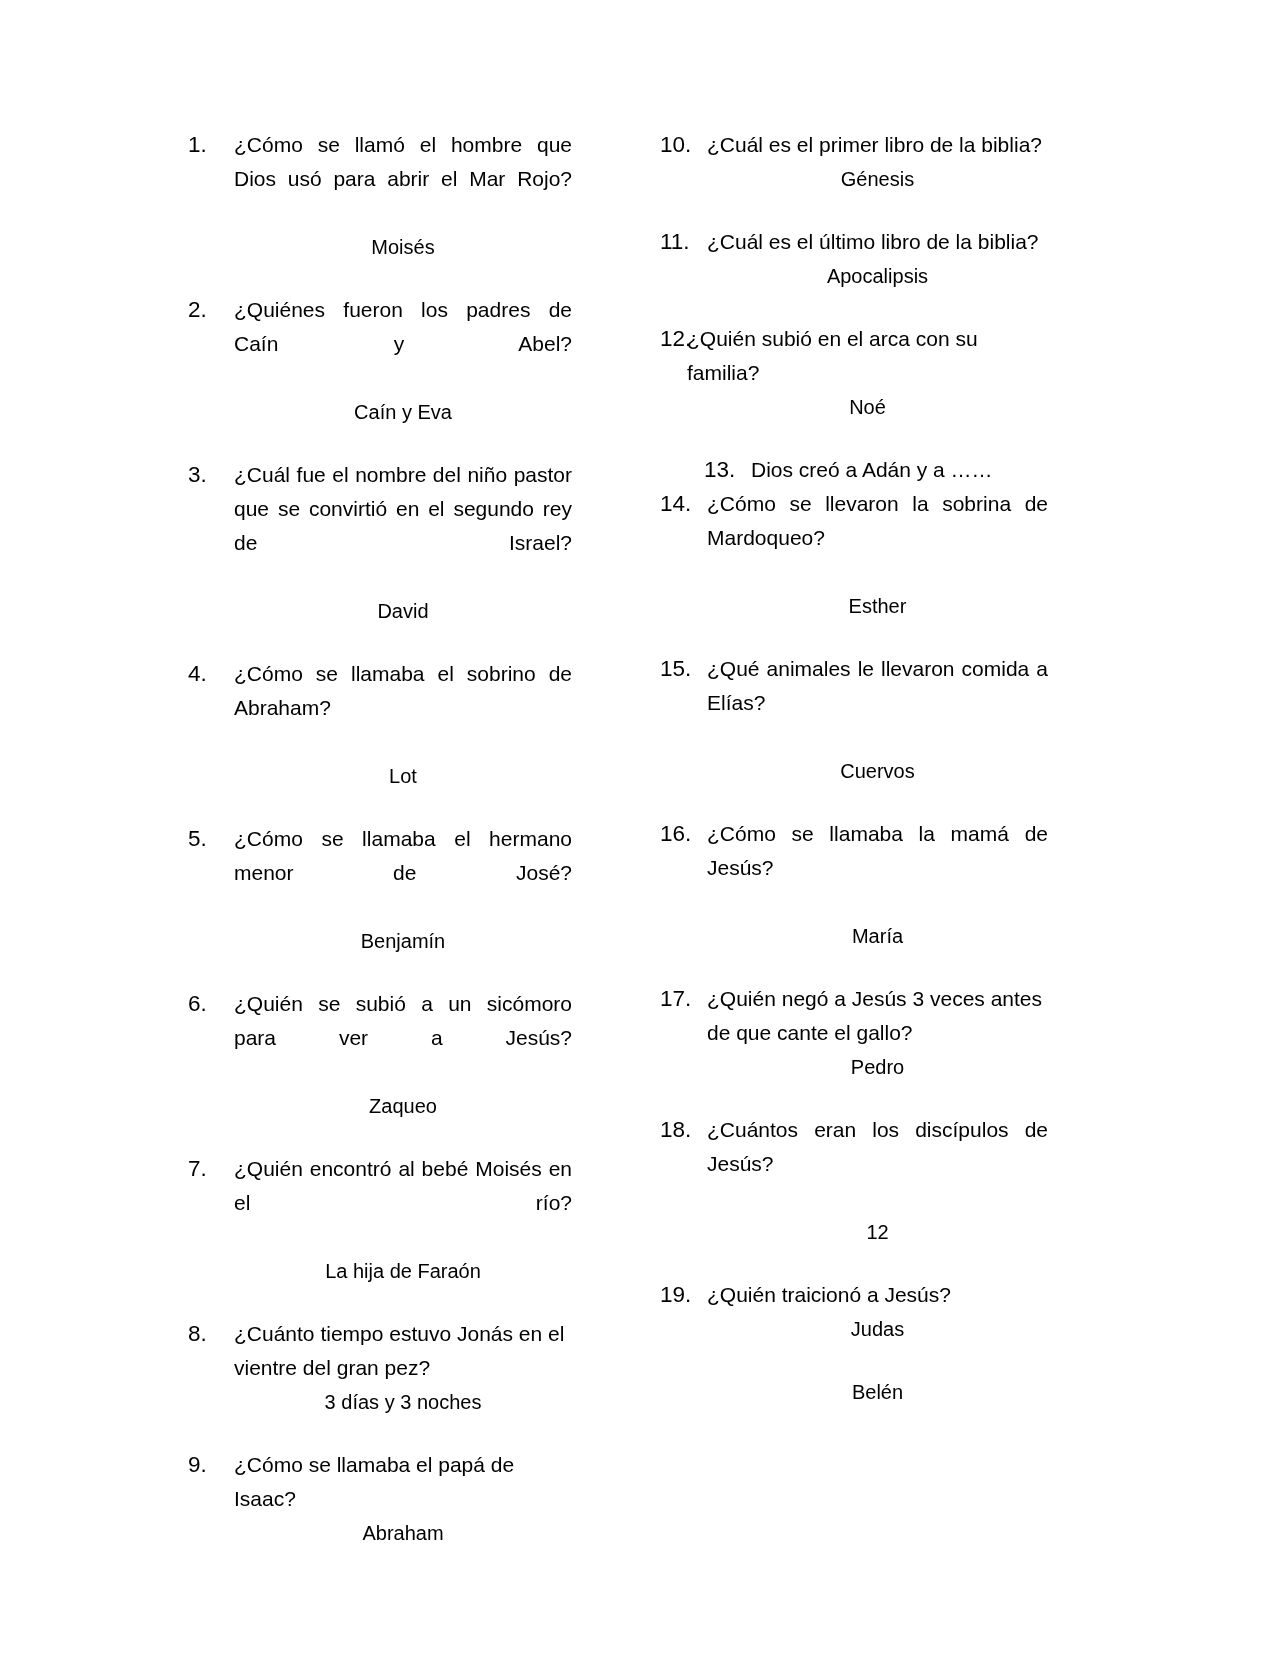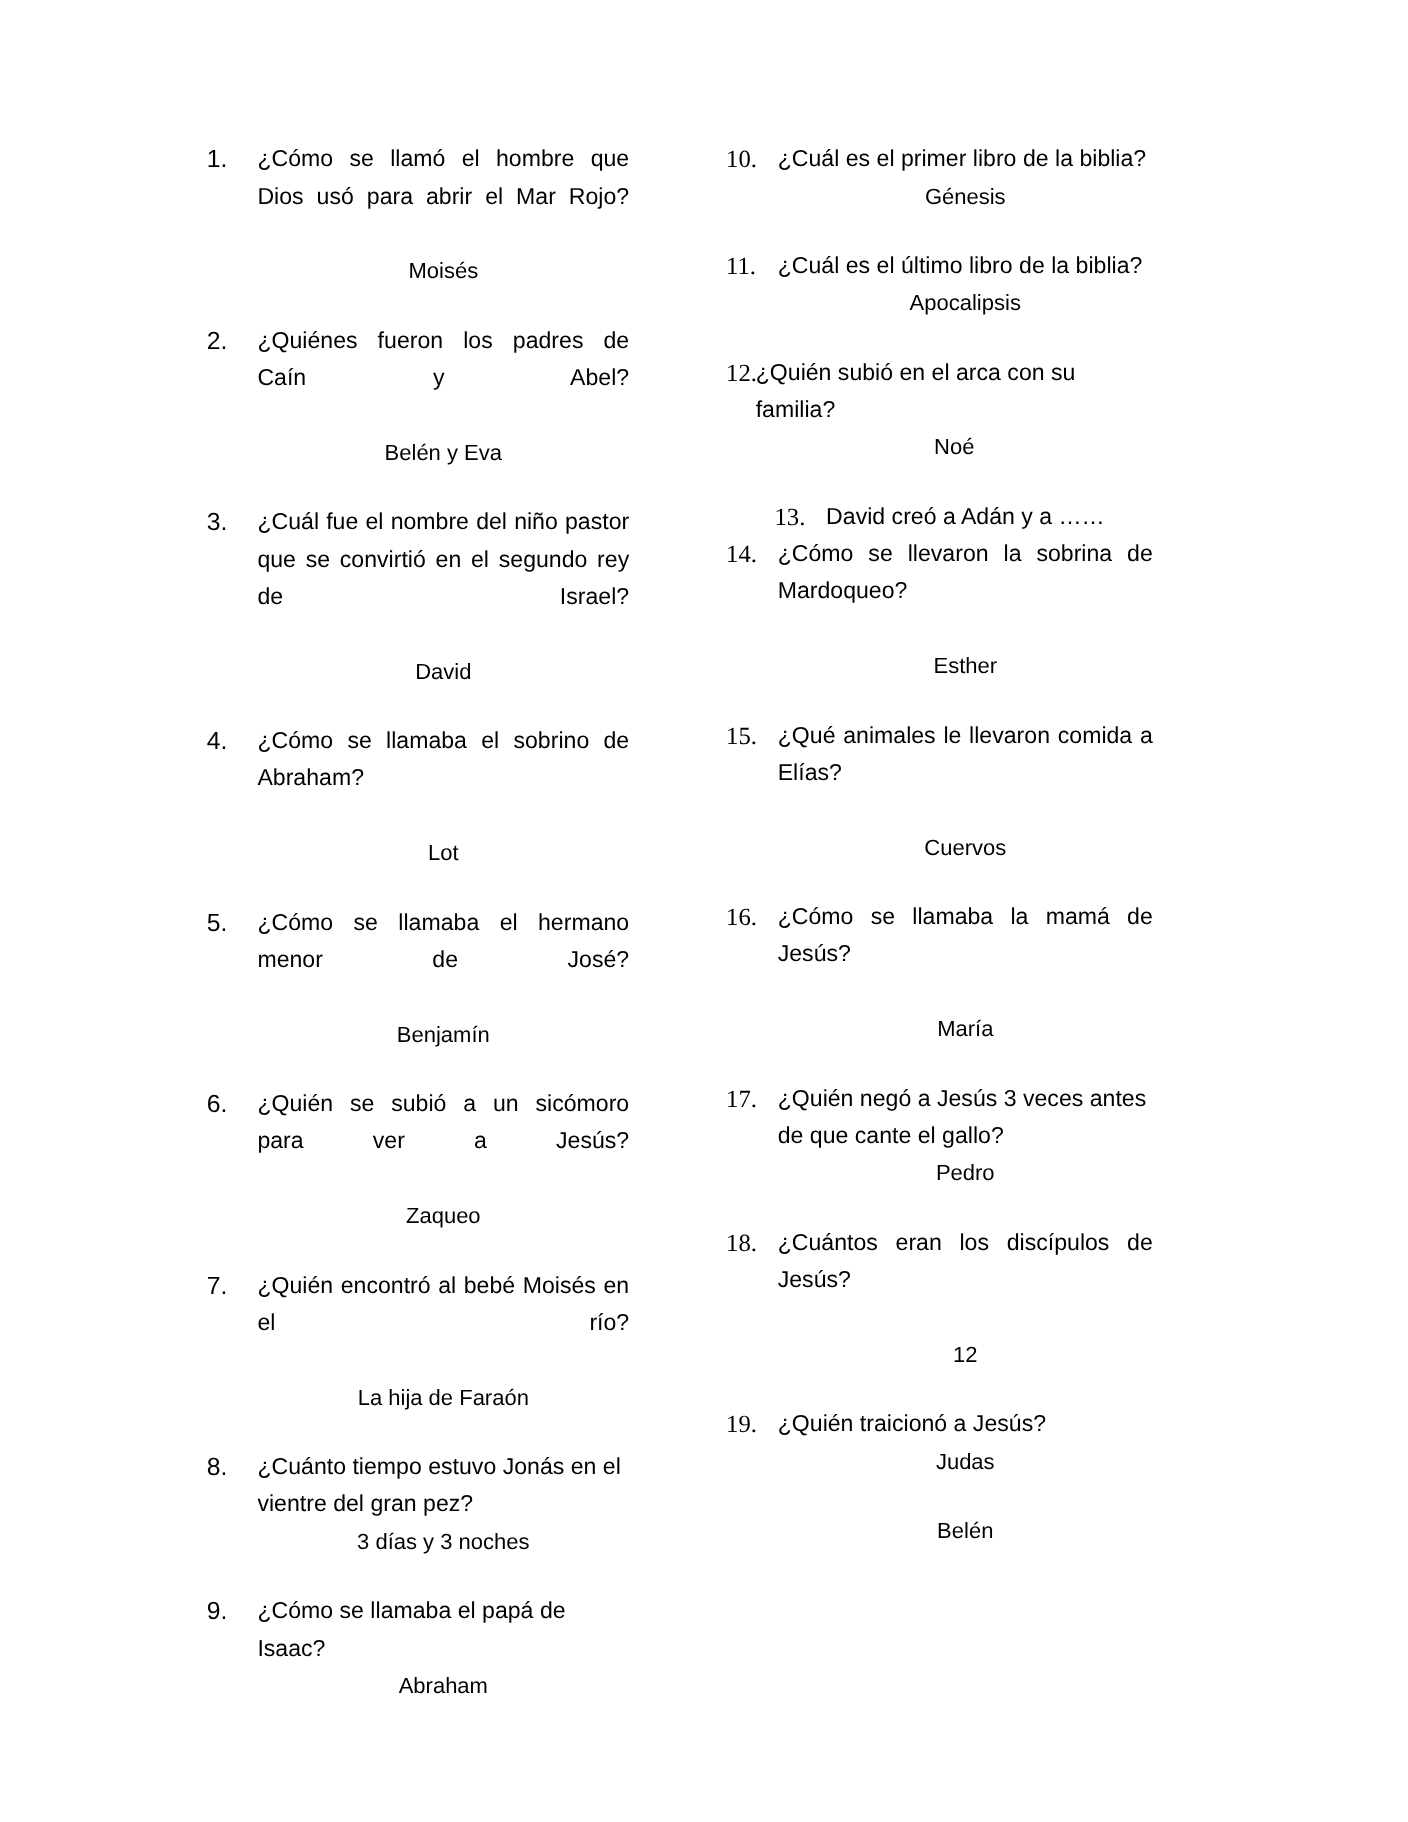--- a/index.html
+++ b/index.html
@@ -59,21 +59,21 @@
     flex-direction: row;
     align-items: flex-start;
   }
   .num {
     flex: 0 0 auto;
     font-size: 22.5px;
     line-height: 34px;
     white-space: pre;
   }
   .col-left .num { width: 46px; }
-  .col-right .num { width: 47px; font-family: Liberation Serif, serif; }
+  .col-right .num { width: 47px; }
 
   .qtext {
     flex: 1 1 auto;
     font-size: 21px;
     line-height: 34px;
     text-align: justify;
     text-justify: inter-word;
     hyphens: none;
   }
   
@@ -114,21 +114,21 @@
           <span class="qtext">¿Cómo se llamó el hombre que Dios usó para abrir el Mar Rojo?</span>
         </div>
         <div class="answer">Moisés</div>
       </div>
 
       <div class="item">
         <div class="qrow">
           <span class="num">2.</span>
           <span class="qtext">¿Quiénes fueron los padres de Caín y Abel?</span>
         </div>
-        <div class="answer">Belén y Eva</div>
+        <div class="answer">Caín y Eva</div>
       </div>
 
       <div class="item">
         <div class="qrow">
           <span class="num">3.</span>
           <span class="qtext">¿Cuál fue el nombre del niño pastor que se convirtió en el segundo rey de Israel?</span>
         </div>
         <div class="answer">David</div>
       </div>
 
@@ -204,21 +204,21 @@
         <div class="qrow">
           <span class="num">12.</span>
           <span class="qtext single">¿Quién subió en el arca con su familia?</span>
         </div>
         <div class="answer">Noé</div>
       </div>
 
       <div class="item tight">
         <div class="qrow">
           <span class="num">13.</span>
-          <span class="qtext single">David creó a Adán y a ……</span>
+          <span class="qtext single">Dios creó a Adán y a ……</span>
         </div>
       </div>
 
       <div class="item">
         <div class="qrow">
           <span class="num">14.</span>
           <span class="qtext">¿Cómo se llevaron la sobrina de Mardoqueo?</span>
         </div>
         <div class="answer">Esther</div>
       </div>

